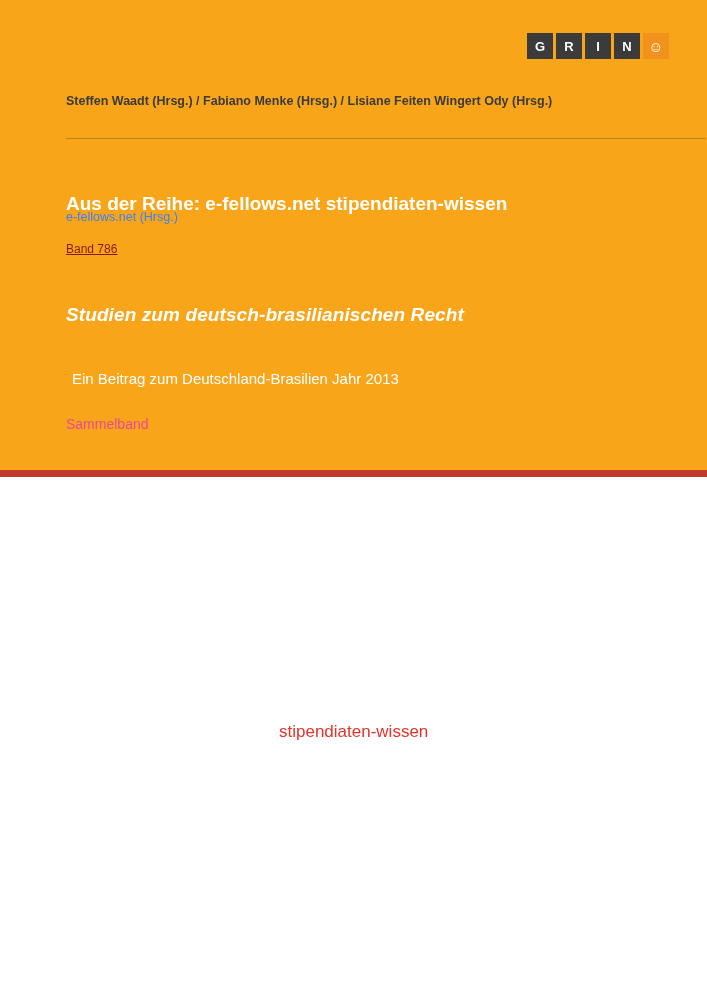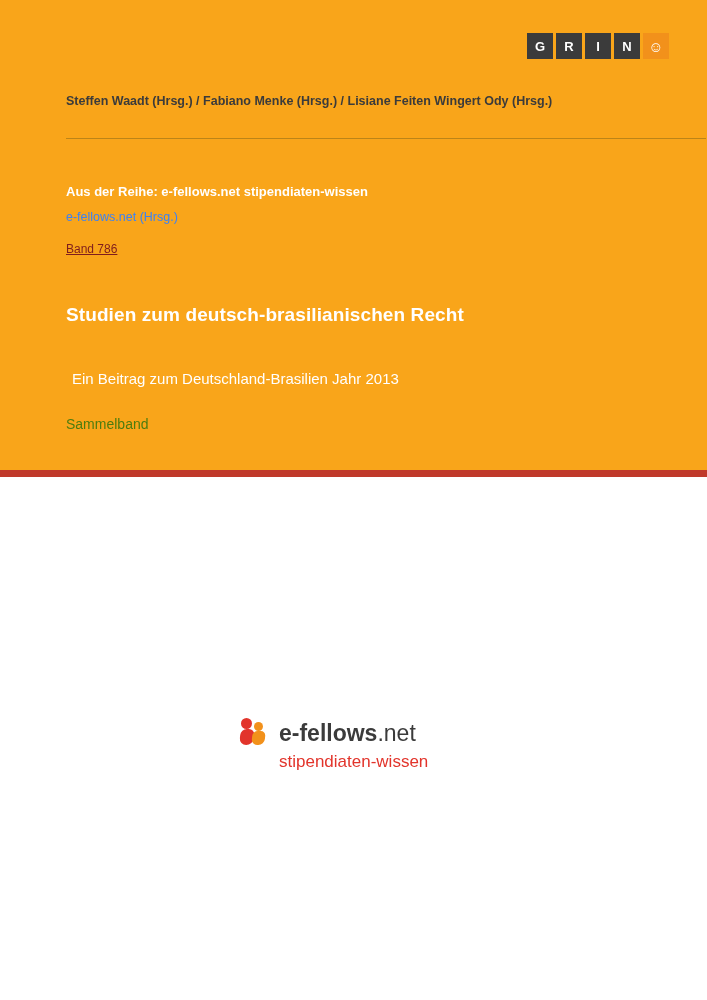--- a/index.html
+++ b/index.html
@@ -78,22 +78,22 @@
     top: 138px;
     width: 640px;
     height: 1px;
     background: #8a6a18;
     opacity: .55;
   }
   
   .series {
     position: absolute;
     left: 66px;
-    top: 184px;
-    font-size: 13px;
+    top: 193px;
+    font-size: 19px;
     font-weight: bold;
     color: #ffffff;
   }
   .publisher {
     position: absolute;
     left: 66px;
     top: 210px;
     font-size: 12.5px;
     color: #3b82f6;
   }
@@ -107,35 +107,36 @@
   }
   
   .title {
     position: absolute;
     left: 66px;
     top: 304px;
     font-size: 19px;
     font-weight: bold;
     color: #ffffff;
     letter-spacing: .1px;
+    font-style: italic;
   }
   .subtitle {
     position: absolute;
     left: 66px;
     top: 370px;
     font-size: 15px;
     color: #ffffff;
     margin-left: 6px;
   }
   .doctype {
     position: absolute;
     left: 66px;
     top: 416px;
     font-size: 14px;
-    color: #4d7c0f;
+    color: #ec4899;
   }
   
   .efellows {
     position: absolute;
     left: 240px;
     top: 718px;
     width: 230px;
   }
   .ef-row {
     display: flex;
@@ -226,25 +227,16 @@
 
   <div class="series">Aus der Reihe: e-fellows.net stipendiaten-wissen</div>
   <div class="publisher">e-fellows.net (Hrsg.)</div>
   <div class="volume">Band 786</div>
 
   <div class="title">Studien zum deutsch-brasilianischen Recht</div>
   <div class="subtitle">Ein Beitrag zum Deutschland-Brasilien Jahr 2013</div>
   <div class="doctype">Sammelband</div>
 
   <div class="efellows">
-    <div class="ef-row">
-      <span class="ef-mark">
-        <span class="ef-dot-red"></span>
-        <span class="ef-blob-red"></span>
-        <span class="ef-dot-orange"></span>
-        <span class="ef-blob-orange"></span>
-      </span>
-      <span class="ef-word"><b>e-fellows</b><span class="net">.net</span></span>
-    </div>
     <div class="ef-tag">stipendiaten-wissen</div>
   </div>
 
 </div>
 
 </body></html>

